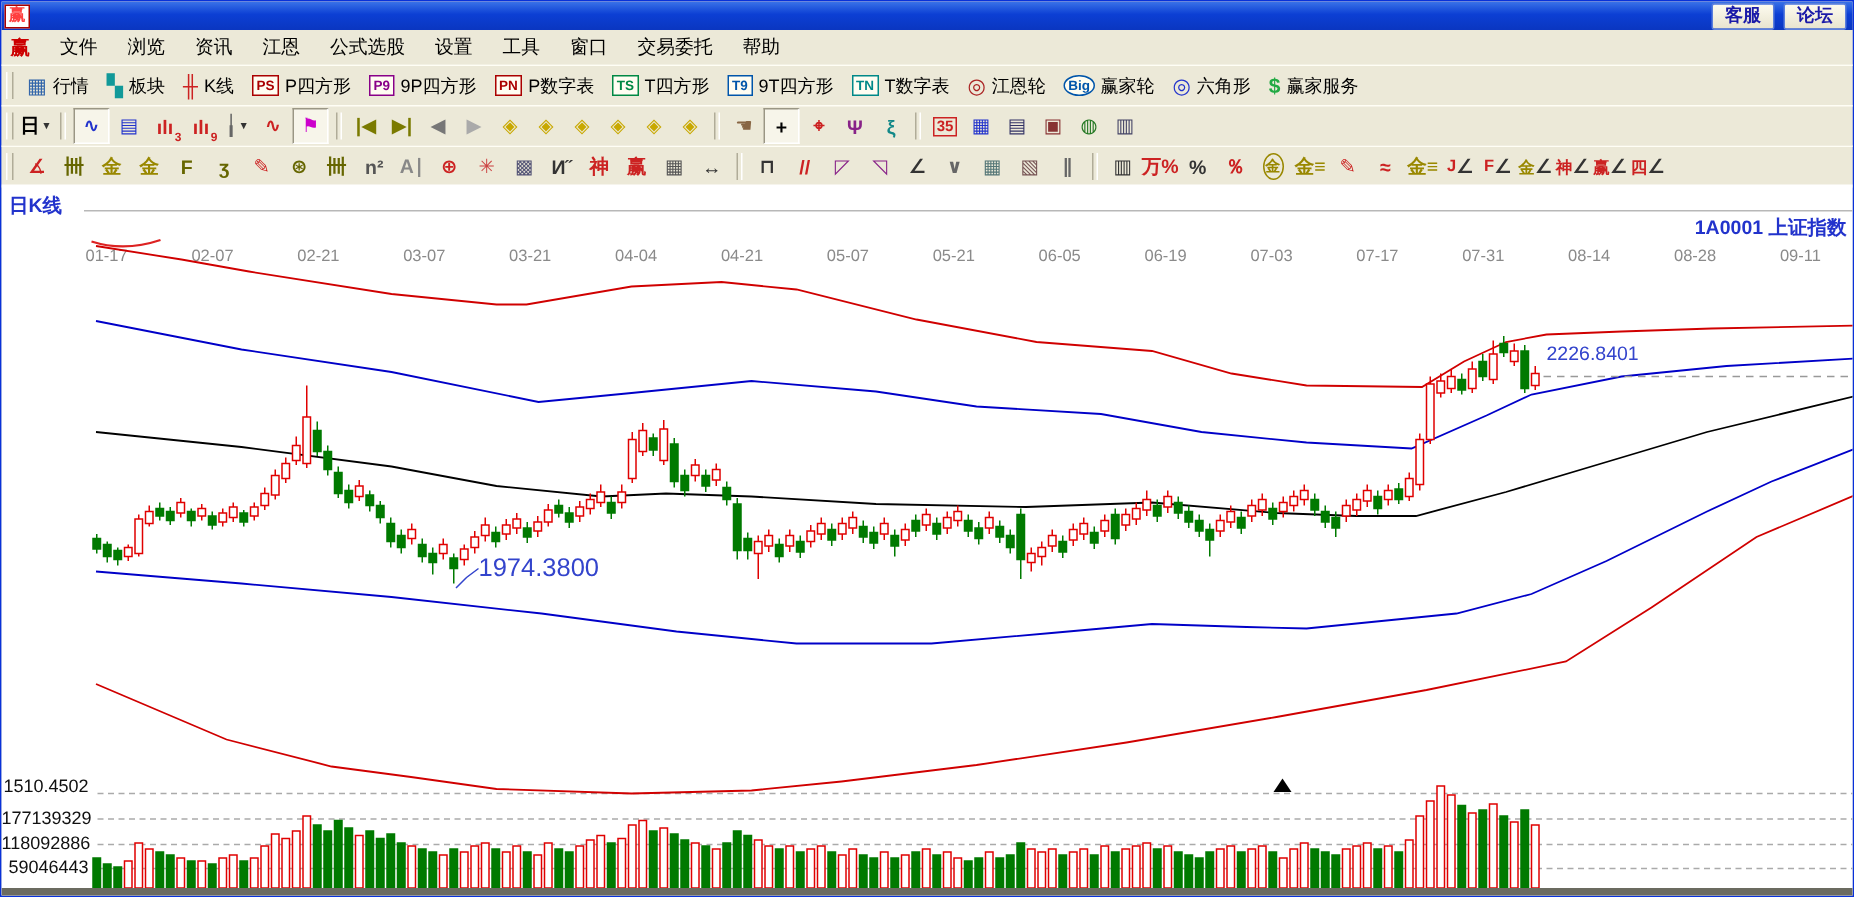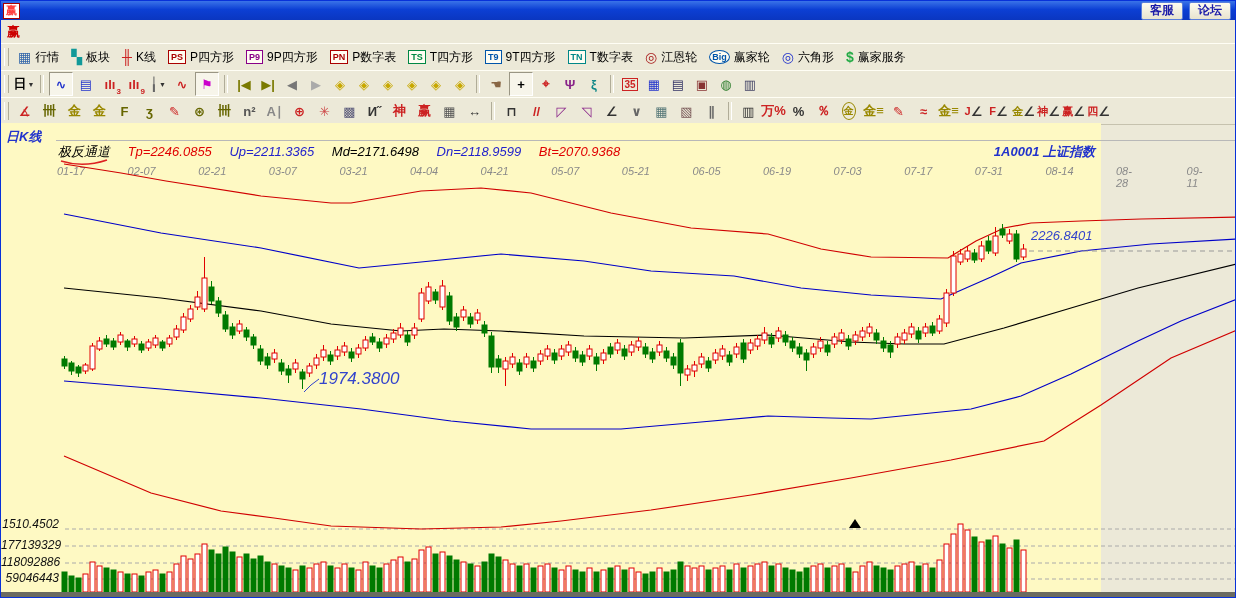--- a/index.html
+++ b/index.html
@@ -30,21 +30,21 @@
   .round{border-radius:50%;}
   .ibtn{position:relative;width:22px;height:22px;display:flex;align-items:center;justify-content:center;
     font-size:13px;font-weight:bold;margin:0 1px;}
   .ibtn.pressed{background:#f7f5ea;border:1px solid #9a9684;border-right-color:#fff;border-bottom-color:#fff;}
   .ibtn .corner{position:absolute;right:0;bottom:-1px;font-size:8px;font-weight:bold;color:#cc2222;}
   .ibtn .dd{font-size:7px;color:#333;margin-left:1px;}
   .gbtn{width:25px;height:22px;display:flex;align-items:center;justify-content:center;
     font-size:13px;font-weight:bold;margin:0;}
   .gbtn .pre{font-size:11px;}
   
-  .chartarea{position:absolute;left:0;top:122px;width:1100px;height:476px;background:#fef9c3;font-style:italic;}
+  .chartarea{position:absolute;left:0;top:122px;width:1236px;height:476px;background:#ffffff;}
   .axisline{position:absolute;left:55px;top:17px;width:1181px;border-top:1px solid #b8b8b8;}
   .datelabel{position:absolute;top:2px;font-size:11px;color:#8a8a8a;margin-top:40px;}
   .panelabel{position:absolute;left:5px;top:5px;font-size:13px;color:#2233cc;font-weight:bold;}
   .indrow{position:absolute;left:57px;top:20px;font-size:13px;white-space:nowrap;}
   .indrow span{margin-right:14px;}
   .ind-name{color:#000;} .ind-tp,.ind-bt{color:#e00000;} .ind-up,.ind-dn{color:#2222cc;} .ind-md{color:#000;}
   .symlabel{position:absolute;right:6px;top:20px;font-size:13px;color:#2233cc;font-weight:bold;}
   .pricemark{position:absolute;left:1030px;top:105px;font-size:13px;color:#3344cc;}
   .lowmark{position:absolute;left:318px;top:246px;font-size:17px;color:#3344cc;}
   .vlabel{position:absolute;width:58px;text-align:right;font-size:12px;color:#111;}
@@ -57,20 +57,32 @@
 
   <div class="titlebar">
     <span class="logo">赢</span>
     <span class="tb-spacer"></span>
     <span class="tb-btn">客服</span>
     <span class="tb-btn" style="margin-right:6px">论坛</span>
   </div>
 
   <div class="menubar">
     <span class="mlogo">赢</span>
+    <span style="display:flex">
+        <span class="mi">文件</span>
+        <span class="mi">浏览</span>
+        <span class="mi">资讯</span>
+        <span class="mi">江恩</span>
+        <span class="mi">公式选股</span>
+        <span class="mi">设置</span>
+        <span class="mi">工具</span>
+        <span class="mi">窗口</span>
+        <span class="mi">交易委托</span>
+        <span class="mi">帮助</span>
+      </span>
   </div>
 
   <div class="toolrow t1">
       <span class="grip"></span>
       <span class="tbtn">
         <span class="ig" style="color: rgb(51, 102, 170);">▦</span>
         <span>行情</span>
       </span>
       <span class="tbtn">
         <span class="ig" style="color: rgb(17, 153, 153);">▚</span>
@@ -376,28 +388,20 @@
         <span class="datelabel" style="left: 691.4px;">06-05</span>
         <span class="datelabel" style="left: 762px;">06-19</span>
         <span class="datelabel" style="left: 832.6px;">07-03</span>
         <span class="datelabel" style="left: 903.2px;">07-17</span>
         <span class="datelabel" style="left: 973.8px;">07-31</span>
         <span class="datelabel" style="left: 1044.4px;">08-14</span>
         <span class="datelabel" style="left: 1115px;">08-28</span>
         <span class="datelabel" style="left: 1185.6px;">09-11</span>
       </div>
 
-    <div class="indrow">
-      <span class="ind-name">极反通道</span>
-      <span class="ind-tp">Tp=2246.0855</span>
-      <span class="ind-up">Up=2211.3365</span>
-      <span class="ind-md">Md=2171.6498</span>
-      <span class="ind-dn">Dn=2118.9599</span>
-      <span class="ind-bt">Bt=2070.9368</span>
-    </div>
     <span class="symlabel">1A0001 上证指数</span>
 
     <svg id="chart-svg" width="1236" height="476" viewBox="0 122 1236 476">
         <line x1="64" y1="528" x2="1236" y2="528" stroke="#aaaaaa" stroke-dasharray="4,3"></line>
         <line x1="64" y1="545" x2="1236" y2="545" stroke="#aaaaaa" stroke-dasharray="4,3"></line>
         <line x1="64" y1="562" x2="1236" y2="562" stroke="#aaaaaa" stroke-dasharray="4,3"></line>
         <line x1="64" y1="578" x2="1236" y2="578" stroke="#aaaaaa" stroke-dasharray="4,3"></line>
         <polyline points="63,163 120,172 165,180 260,195 330,202 350,202 420,190 480,187 530,192 610,212 690,227 767,233 820,248 870,256 947,257 975,240 1003,227 1030,222 1080,220 1140,218 1236,216" fill="none" stroke="#d00000" stroke-width="1.2"></polyline>
         <polyline points="63,213 160,232 260,247 358,267 420,261 500,253 583,260 650,270 733,275 800,287 870,294 940,298 990,276 1020,262 1080,250 1150,243 1236,238" fill="none" stroke="#0000c8" stroke-width="1.2"></polyline>
         <polyline points="63,287 160,297 260,310 330,323 400,330 443,328 500,330 583,335 683,337 767,334 850,341 903,343 943,343 1003,327 1070,307 1137,287 1236,263" fill="none" stroke="#000000" stroke-width="1.2"></polyline>

